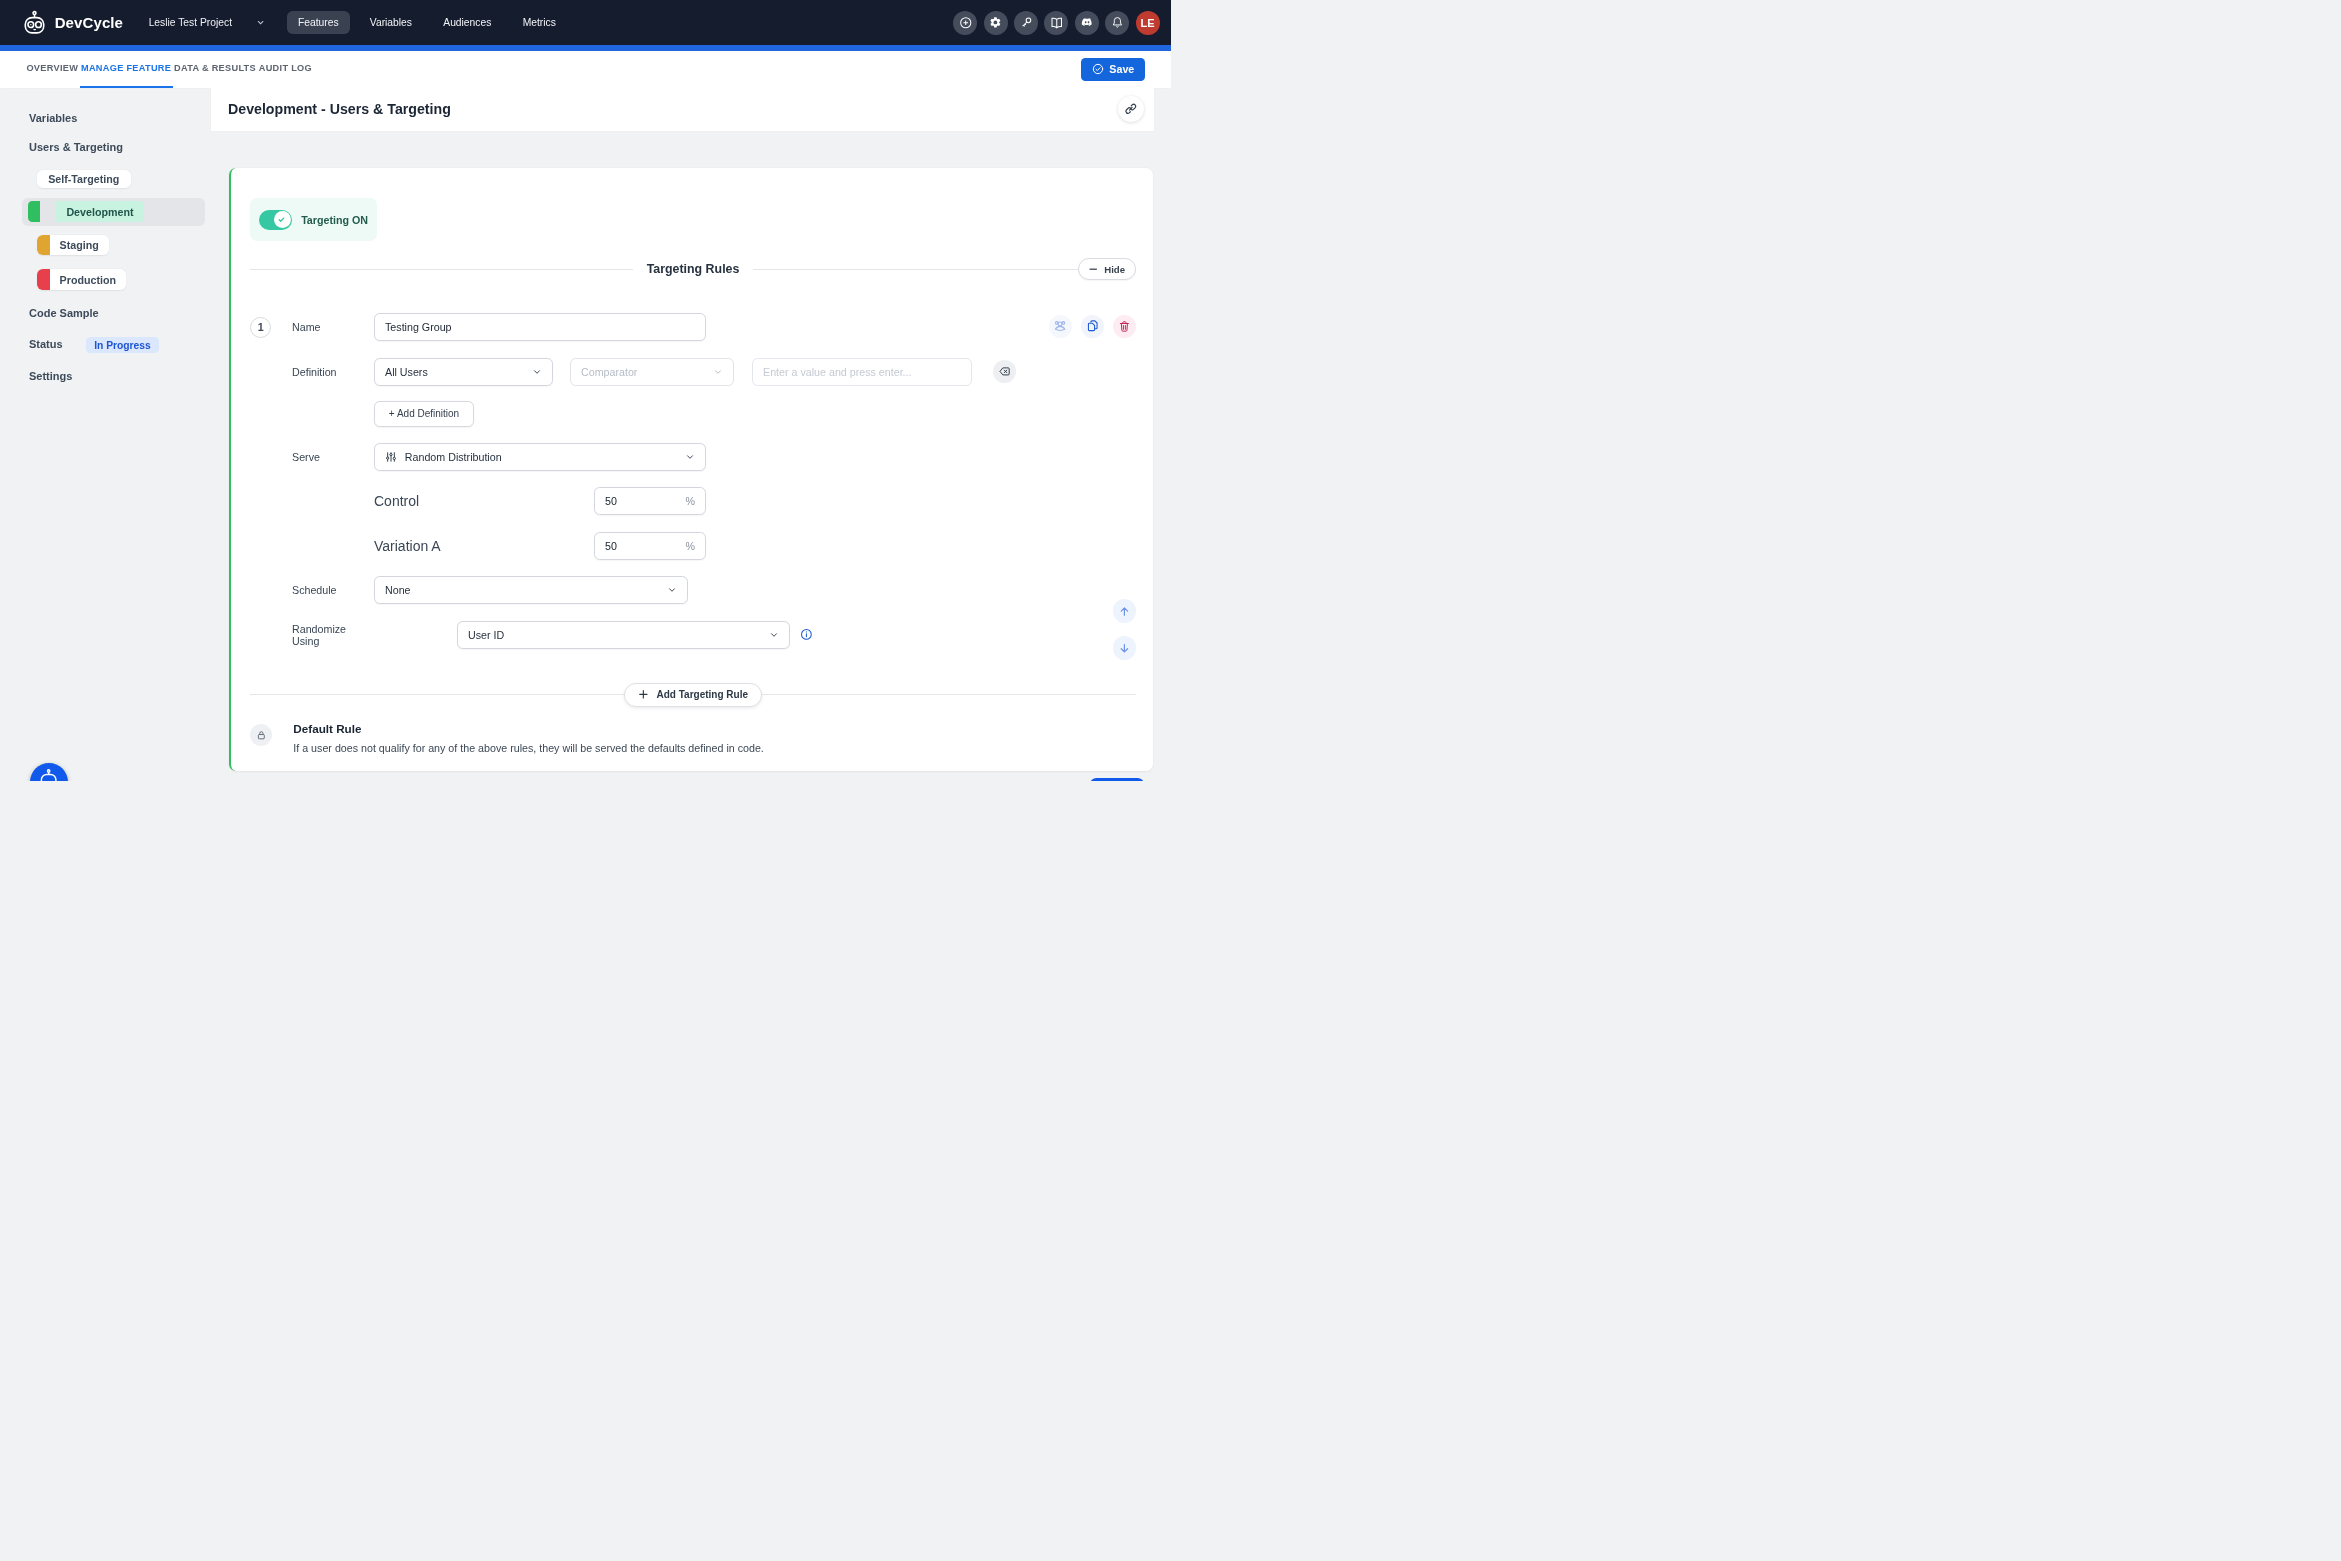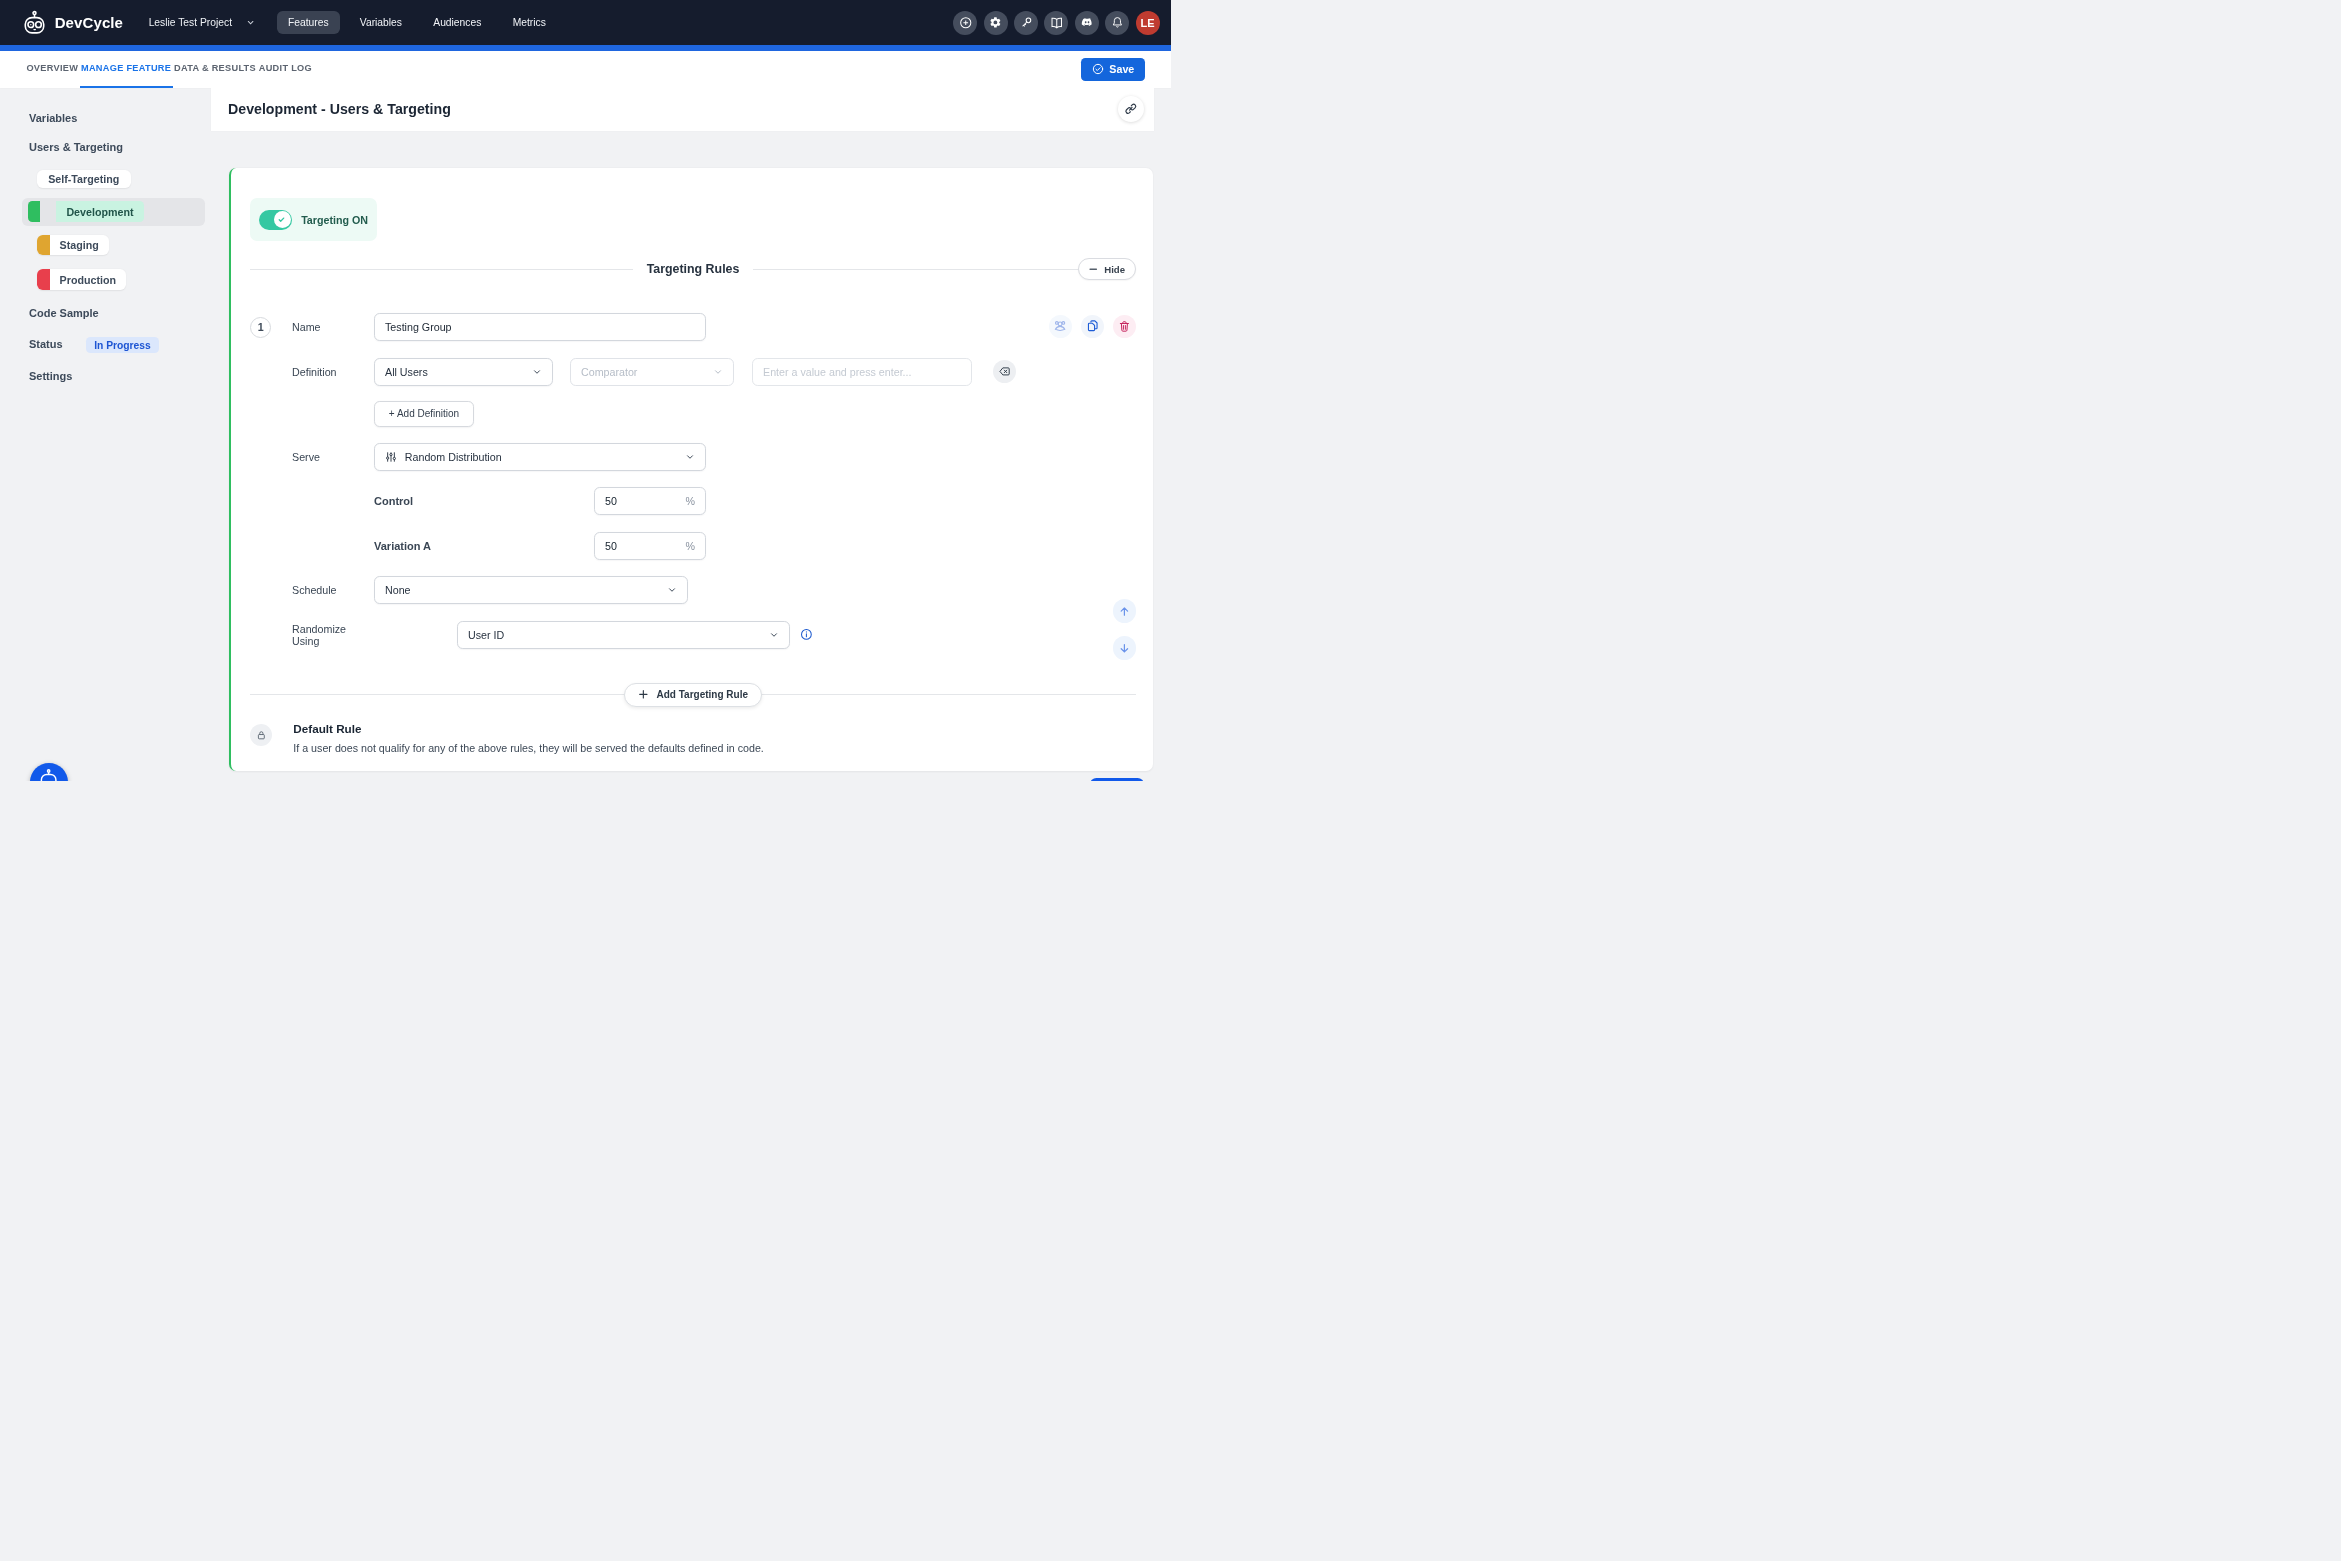--- a/index.html
+++ b/index.html
@@ -15,21 +15,21 @@
 
   
   .topnav {
     height:45px; background:#151c2d;
     display:flex; align-items:center;
     padding:0 11.4px 0 21.3px;
   }
   .brand { display:flex; align-items:center; gap:6.4px; cursor:pointer; }
   .brand-name { color:#fff; font-size:15px; font-weight:700; letter-spacing:0.1px; }
   .project-sel {
-    margin-left:25.6px; display:flex; align-items:center; gap:14px;
+    margin-left:25.6px; display:flex; align-items:center; gap:24px;
     color:#eef1f5; font-size:10.3px; font-weight:500; cursor:pointer;
   }
   .project-sel svg { color:#c7ccd6; }
   .nav-items { display:flex; align-items:center; margin-left:21.3px; gap:8.5px; }
   .nav-item {
     color:#f2f4f8; font-size:10.3px; font-weight:500;
     padding:6.4px 11.4px; border-radius:5.7px; cursor:pointer;
   }
   .nav-item.active { background:#3a4252; }
   .nav-right { margin-left:auto; display:flex; align-items:center; gap:6.4px; }
@@ -180,21 +180,21 @@
     margin-left:20.6px; width:23.5px; height:23.5px; border-radius:50%; background:#edeff2;
     display:flex; align-items:center; justify-content:center; color:#2c3845; cursor:pointer; flex:none;
   }
   .add-def-btn {
     margin-left:124px; width:100px; height:26px; background:#fff;
     border:0.7px solid #d6d9de; border-radius:5.7px; font-size:10px; font-weight:500;
     color:#333e4c; cursor:pointer; box-shadow:0 0.7px 1.4px rgba(16,24,40,.05);
     font-family:"Liberation Sans",sans-serif;
   }
   .dist-row { margin-left:124px; width:332px; display:flex; align-items:center; justify-content:space-between; }
-  .dist-label { font-size:11px; font-weight:700; color:#3a4654; }
+  .dist-label { font-size:14px; font-weight:400; color:#3a4654; }
   .pct-input {
     width:112px; height:28px; border:0.7px solid #d3d7dd; border-radius:5.7px;
     display:flex; align-items:center; justify-content:space-between; padding:0 10px;
     box-shadow:0 0.7px 1.4px rgba(16,24,40,.04); cursor:text;
   }
   .pct-val { font-size:10.7px; color:#14202c; }
   .pct-sign { font-size:10.7px; color:#8a93a0; }
 
   .mb23 { margin-bottom:16.4px; }
   .mb21 { margin-bottom:15px; }

